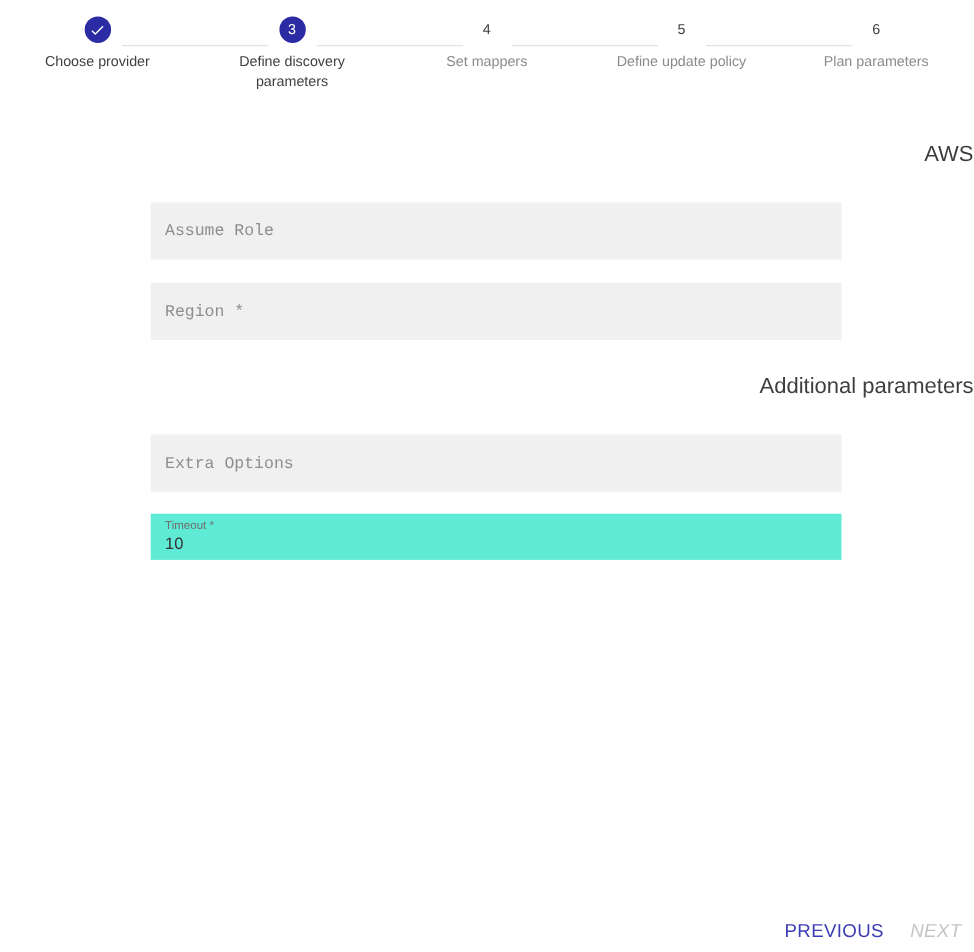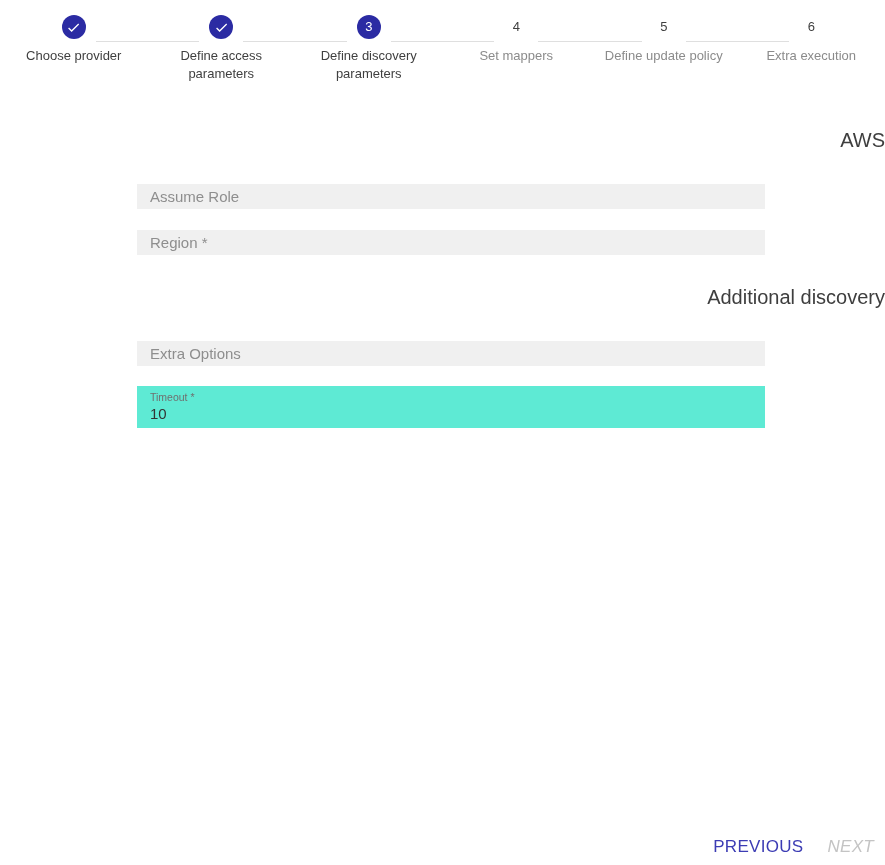--- a/index.html
+++ b/index.html
@@ -73,26 +73,26 @@
     text-align: right;
   }
   .title-aws { margin-top: 46px; }
   .title-additional { margin-top: 31px; }
 
   .fields { margin-left: 137px; width: 628px; }
 
   .text-field {
     display: block;
     width: 628px;
-    height: 25px;
+    height: 52px;
     background: #f0f0f0;
     border: none;
     outline: none;
     padding: 0 13px;
-    font-family: Liberation Sans, sans-serif;
+    font-family: Liberation Mono, monospace;
     font-size: 15px;
     color: #3a3a3a;
     border-radius: 0;
   }
   .text-field::placeholder { color: #8e8e8e; opacity: 1; }
 
   .field-assume-role { margin-top: 32px; }
   .field-region { margin-top: 21px; }
   .field-extra-options { margin-top: 32px; }
 
@@ -151,30 +151,20 @@
     <div class="step-indicator">
       <span class="check-icon">
         <svg viewBox="0 0 24 24">
             <path fill="#ffffff" d="M9 16.17l-4.17-4.17-1.42 1.41L9 19 21 7l-1.41-1.41z"></path>
           </svg>
       </span>
     </div>
     <div class="step-label">Choose provider</div>
   </div>
 
-  <div class="step completed">
-    <div class="step-indicator">
-      <span class="check-icon">
-        <svg viewBox="0 0 24 24">
-            <path fill="#ffffff" d="M9 16.17l-4.17-4.17-1.42 1.41L9 19 21 7l-1.41-1.41z"></path>
-          </svg>
-      </span>
-    </div>
-    <div class="step-label">Define access parameters</div>
-  </div>
 
   <div class="step active">
     <div class="step-indicator">
       <span class="step-number">3</span>
     </div>
     <div class="step-label">Define discovery parameters</div>
   </div>
 
   <div class="step upcoming">
     <div class="step-indicator">
@@ -187,35 +177,35 @@
     <div class="step-indicator">
       <span class="step-number">5</span>
     </div>
     <div class="step-label">Define update policy</div>
   </div>
 
   <div class="step upcoming">
     <div class="step-indicator">
       <span class="step-number">6</span>
     </div>
-    <div class="step-label">Extra execution</div>
+    <div class="step-label">Plan parameters</div>
   </div>
 
 </div>
 
 <div>
 
   <h2 class="section-title title-aws">AWS</h2>
 
   <div class="fields">
     <input type="text" class="text-field field-assume-role" placeholder="Assume Role" style="">
     <input type="text" class="text-field field-region" placeholder="Region *" style="">
   </div>
 
-  <h2 class="section-title title-additional">Additional discovery</h2>
+  <h2 class="section-title title-additional">Additional parameters</h2>
 
   <div class="fields">
     <input type="text" class="text-field field-extra-options" placeholder="Extra Options" style="">
 
     <div class="filled-field">
       <span class="filled-field-label">Timeout *</span>
       <input type="text" class="filled-field-input" value="10" style="">
     </div>
   </div>
 

